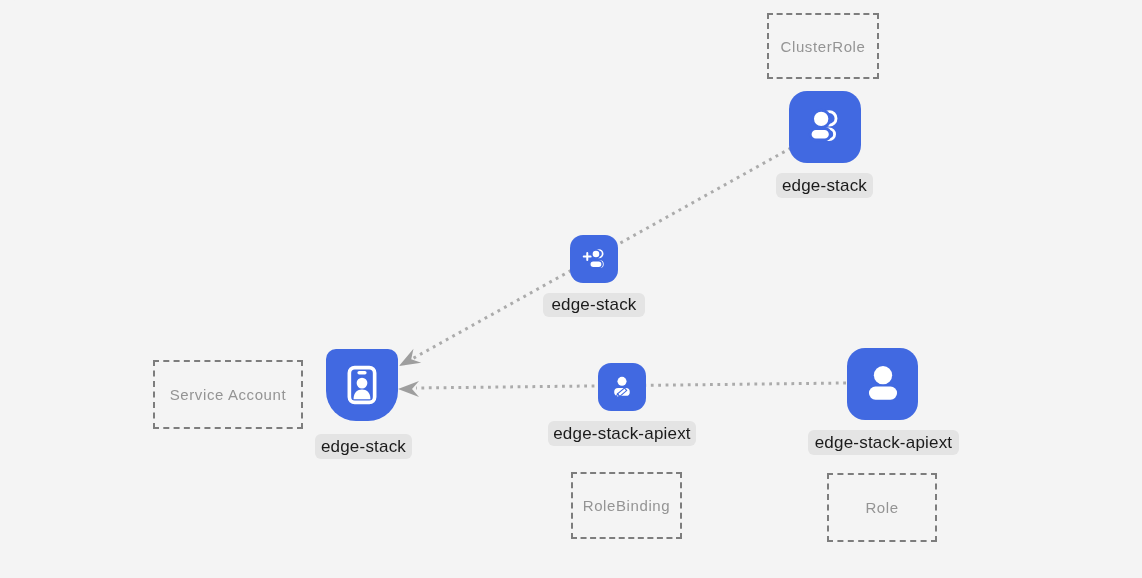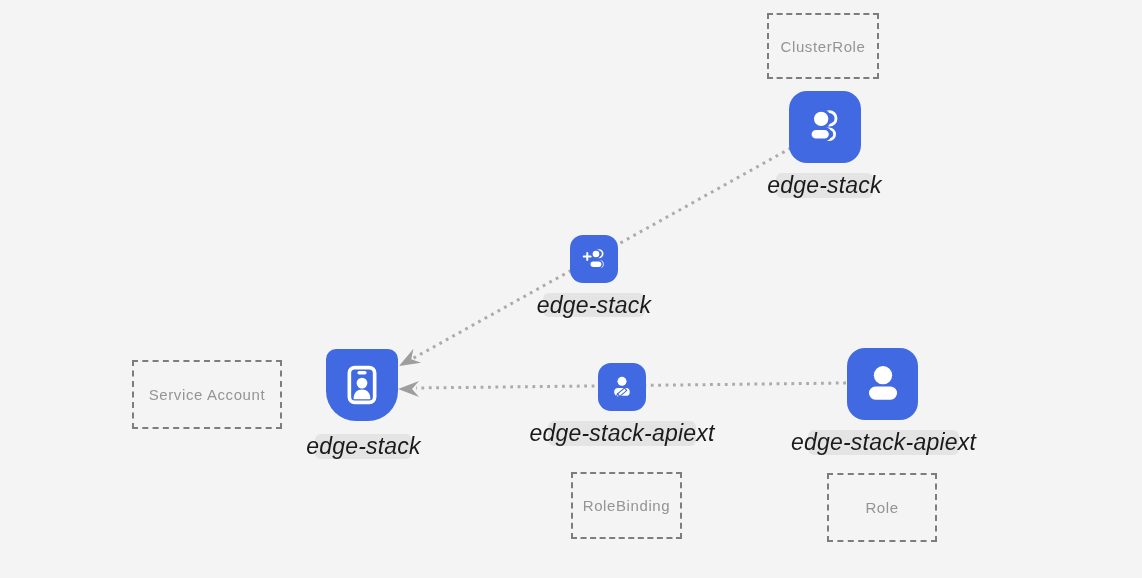--- a/index.html
+++ b/index.html
@@ -24,39 +24,39 @@
   }
   .r18{border-radius:18px;}
   .r13{border-radius:13px;}
   .badge-shape{border-radius:10px 10px 30px 30px;}
   .pill{
     position:absolute;box-sizing:border-box;
     background:var(--label_pill_bg,#e4e4e4);
     color:var(--label_text,#1b1b1b);
     border-radius:6px;
     display:flex;align-items:center;justify-content:center;
-    font-size:23px;letter-spacing:0.2px;z-index:2;white-space:nowrap;font-style:italic;
+    font-size:17px;letter-spacing:0.2px;z-index:2;white-space:nowrap;
   }
 </style>
 </head>
 <body>
 
 <div class="canvas">
 
   <svg id="edges" width="1142" height="578">
     <line x1="791" y1="148" x2="412" y2="359" stroke="var(--line_dot,#ababab)" stroke-width="3" stroke-dasharray="2.8 4.6"></line>
     <line x1="846" y1="383" x2="416" y2="388" stroke="var(--line_dot,#ababab)" stroke-width="3" stroke-dasharray="2.8 4.6"></line>
     <path d="M0 0 L21 -8 L14 0 L21 8 Z" fill="var(--arrow,#9e9e9e)" transform="translate(399,366) rotate(-29.1)"></path>
     <path d="M0 0 L21 -8 L14 0 L21 8 Z" fill="var(--arrow,#9e9e9e)" transform="translate(398,389)"></path>
   </svg>
 
   <div class="tbox" style="left:767px;top:13px;width:112px;height:66px">
     <span>ClusterRole</span>
   </div>
-  <div class="tbox" style="left:132px;top:360px;width:150px;height:69px">
+  <div class="tbox" style="left:153px;top:360px;width:150px;height:69px">
     <span>Service Account</span>
   </div>
   <div class="tbox" style="left:571px;top:472px;width:111px;height:67px">
     <span>RoleBinding</span>
   </div>
   <div class="tbox" style="left:827px;top:473px;width:110px;height:69px">
     <span>Role</span>
   </div>
 
   <div class="icon r18" style="left:789px;top:91px;width:72px;height:72px">

